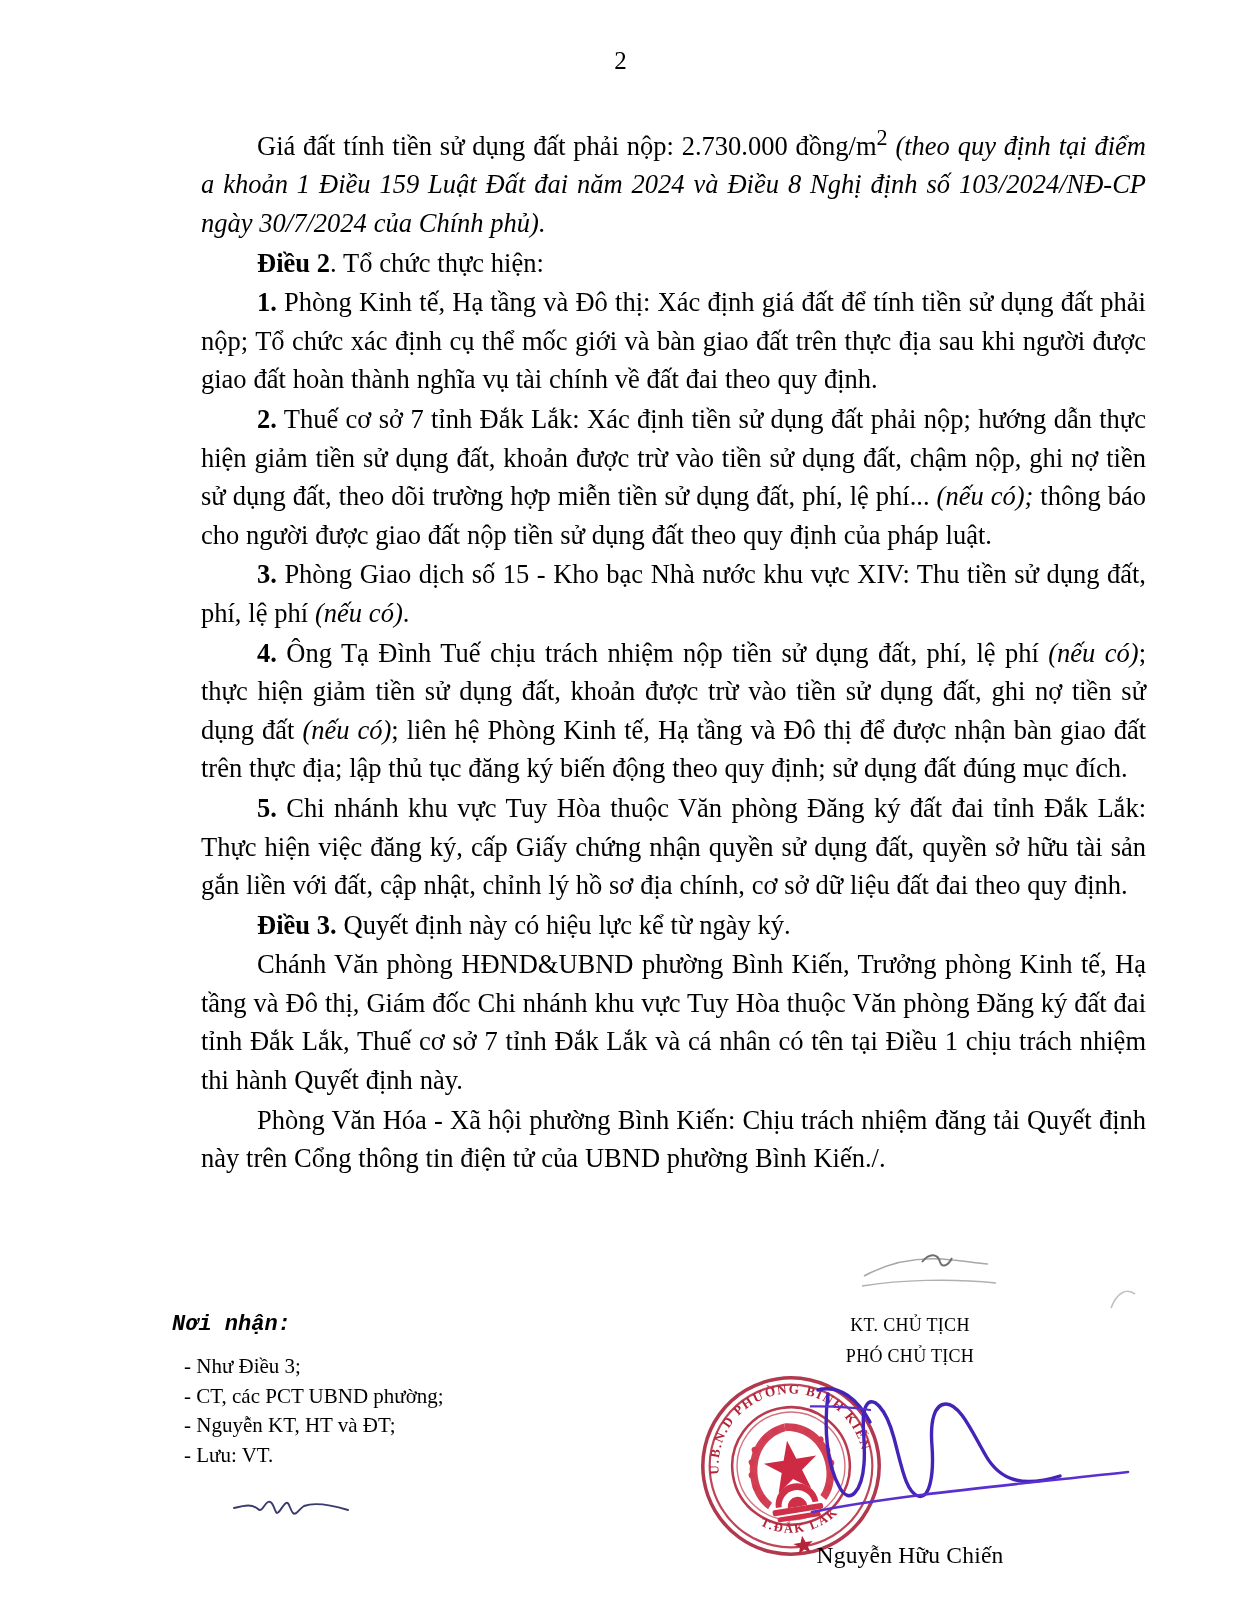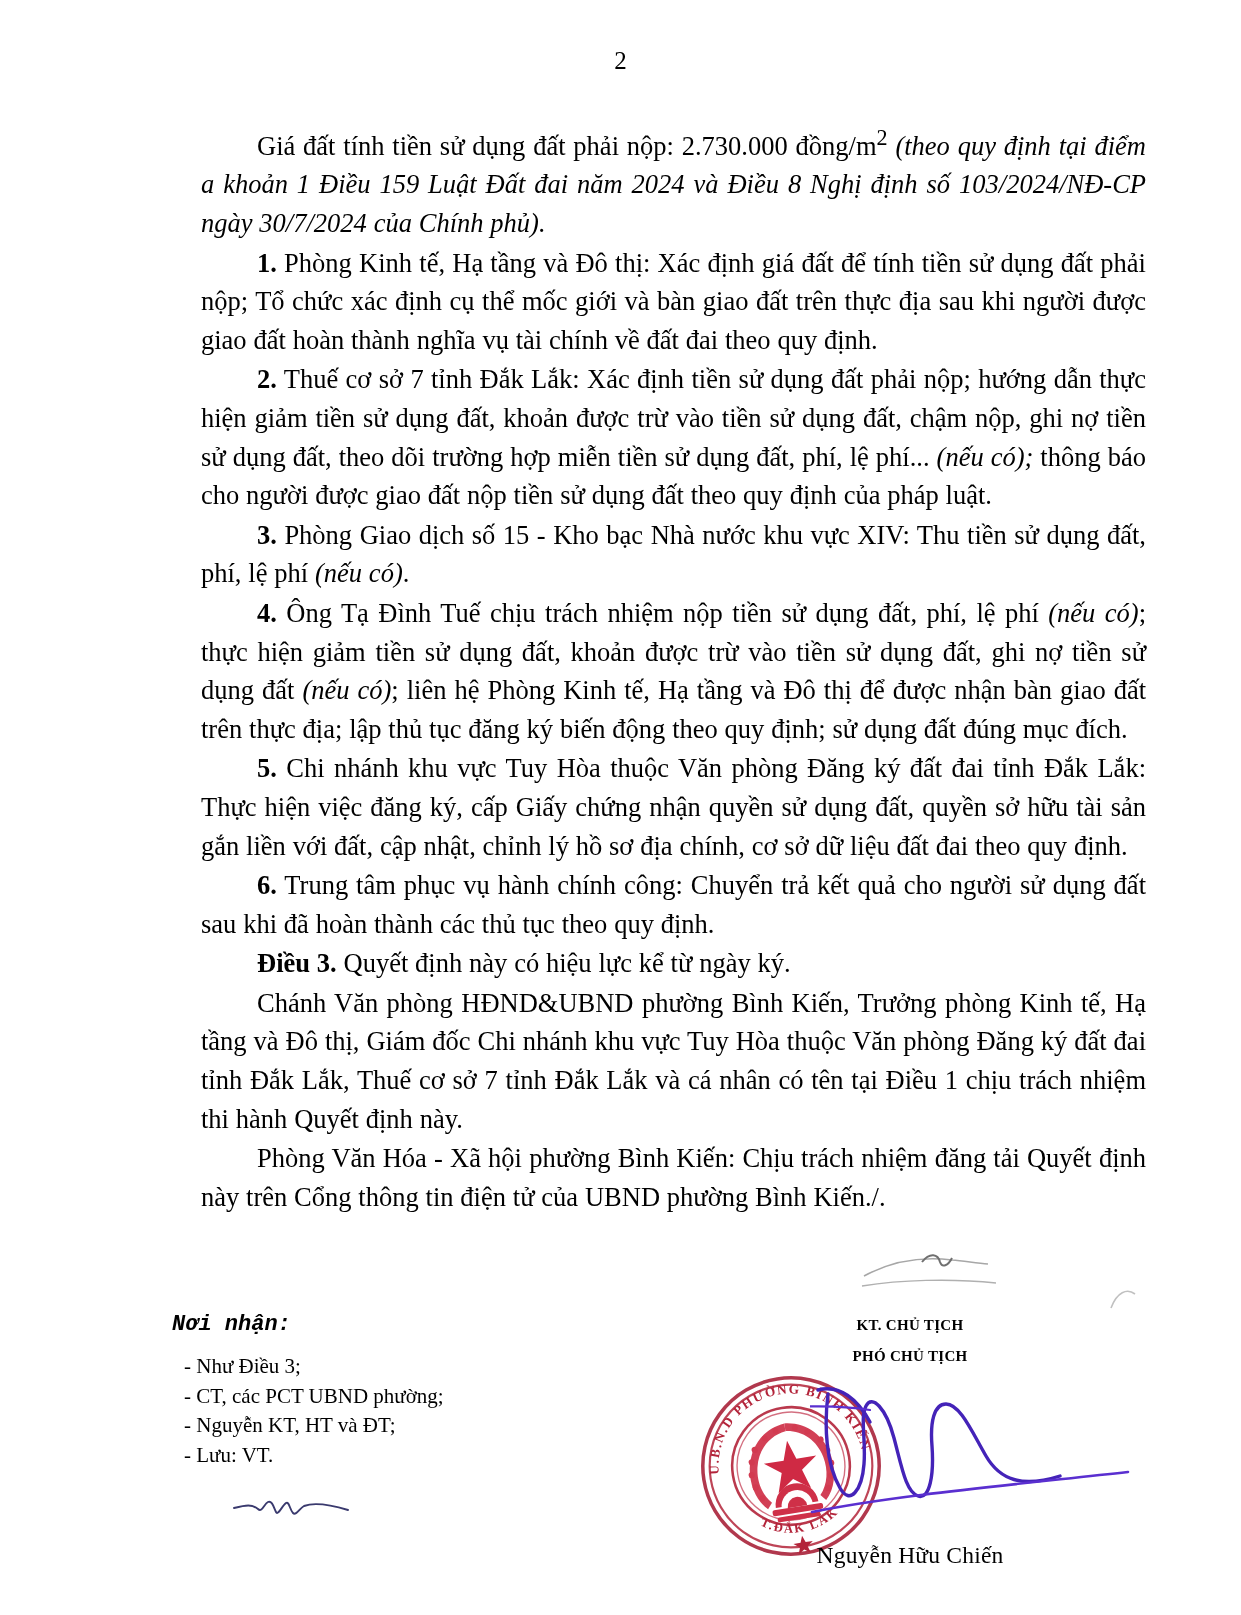--- a/index.html
+++ b/index.html
@@ -98,22 +98,22 @@
 
   
   .signature {
     position: absolute;
     left: 700px;
     top: 0;
     width: 420px;
     text-align: center;
   }
   .sig-title {
-    font-size: 15px;
-    font-weight: bold;
+    font-size: 18px;
+    font-weight: normal;
     line-height: 31px;
     letter-spacing: 0.3px;
   }
   .sig-name {
     position: absolute;
     left: 0;
     top: 232px;
     width: 420px;
     text-align: center;
     font-size: 23.5px;
@@ -162,32 +162,32 @@
 <body>
 
 <div class="page">
 
   <div class="page-number">2</div>
 
   <div class="body-block">
 
     <p class="para"><span>Giá đất tính tiền sử dụng đất phải nộp: 2.730.000 đồng/m</span><sup>2</sup><span class="it"> (theo quy định tại điểm a khoản 1 Điều 159 Luật Đất đai năm 2024 và Điều 8 Nghị định số 103/2024/NĐ-CP ngày 30/7/2024 của Chính phủ).</span></p>
 
+    <p class="para"><span class="bd">Điều 2</span><span>. Tổ chức thực hiện:</span></p>
 
     <p class="para"><span class="bd">1.</span><span> Phòng Kinh tế, Hạ tầng và Đô thị: Xác định giá đất để tính tiền sử dụng đất phải nộp; Tổ chức xác định cụ thể mốc giới và bàn giao đất trên thực địa sau khi người được giao đất hoàn thành nghĩa vụ tài chính về đất đai theo quy định.</span></p>
 
     <p class="para"><span class="bd">2.</span><span> Thuế cơ sở 7 tỉnh Đắk Lắk: Xác định tiền sử dụng đất phải nộp; hướng dẫn thực hiện giảm tiền sử dụng đất, khoản được trừ vào tiền sử dụng đất, chậm nộp, ghi nợ tiền sử dụng đất, theo dõi trường hợp miễn tiền sử dụng đất, phí, lệ phí... </span><span class="it">(nếu có);</span><span> thông báo cho người được giao đất nộp tiền sử dụng đất theo quy định của pháp luật.</span></p>
 
     <p class="para"><span class="bd">3.</span><span> Phòng Giao dịch số 15 - Kho bạc Nhà nước khu vực XIV: Thu tiền sử dụng đất, phí, lệ phí </span><span class="it">(nếu có)</span><span>.</span></p>
 
     <p class="para"><span class="bd">4.</span><span> Ông Tạ Đình Tuế chịu trách nhiệm nộp tiền sử dụng đất, phí, lệ phí </span><span class="it">(nếu có)</span><span>; thực hiện giảm tiền sử dụng đất, khoản được trừ vào tiền sử dụng đất, ghi nợ tiền sử dụng đất </span><span class="it">(nếu có)</span><span>; liên hệ Phòng Kinh tế, Hạ tầng và Đô thị để được nhận bàn giao đất trên thực địa; lập thủ tục đăng ký biến động theo quy định; sử dụng đất đúng mục đích.</span></p>
 
     <p class="para"><span class="bd">5.</span><span> Chi nhánh khu vực Tuy Hòa thuộc Văn phòng Đăng ký đất đai tỉnh Đắk Lắk: Thực hiện việc đăng ký, cấp Giấy chứng nhận quyền sử dụng đất, quyền sở hữu tài sản gắn liền với đất, cập nhật, chỉnh lý hồ sơ địa chính, cơ sở dữ liệu đất đai theo quy định.</span></p>
 
-    <p class="para"><span class="bd">6.</span><span> Trung tâm phục vụ hành chính công: Chuyển trả kết quả cho người sử dụng đất sau khi đã hoàn thành các thủ tục theo quy định.</span></p>
 
     <p class="para"><span class="bd">Điều 3.</span><span> Quyết định này có hiệu lực kể từ ngày ký.</span></p>
 
     <p class="para">Chánh Văn phòng HĐND&amp;UBND phường Bình Kiến, Trưởng phòng Kinh tế, Hạ tầng và Đô thị, Giám đốc Chi nhánh khu vực Tuy Hòa thuộc Văn phòng Đăng ký đất đai tỉnh Đắk Lắk, Thuế cơ sở 7 tỉnh Đắk Lắk và cá nhân có tên tại Điều 1 chịu trách nhiệm thi hành Quyết định này.</p>
 
     <p class="para">Phòng Văn Hóa - Xã hội phường Bình Kiến: Chịu trách nhiệm đăng tải Quyết định này trên Cổng thông tin điện tử của UBND phường Bình Kiến./.</p>
   </div>
 
   <svg class="ink-mark-top" viewBox="0 0 160 50">
     <path d="M4 26 C 30 12, 60 6, 92 10 C 104 11, 116 13, 128 14" fill="none" stroke="#a7a7a7" stroke-width="1.6"></path>

